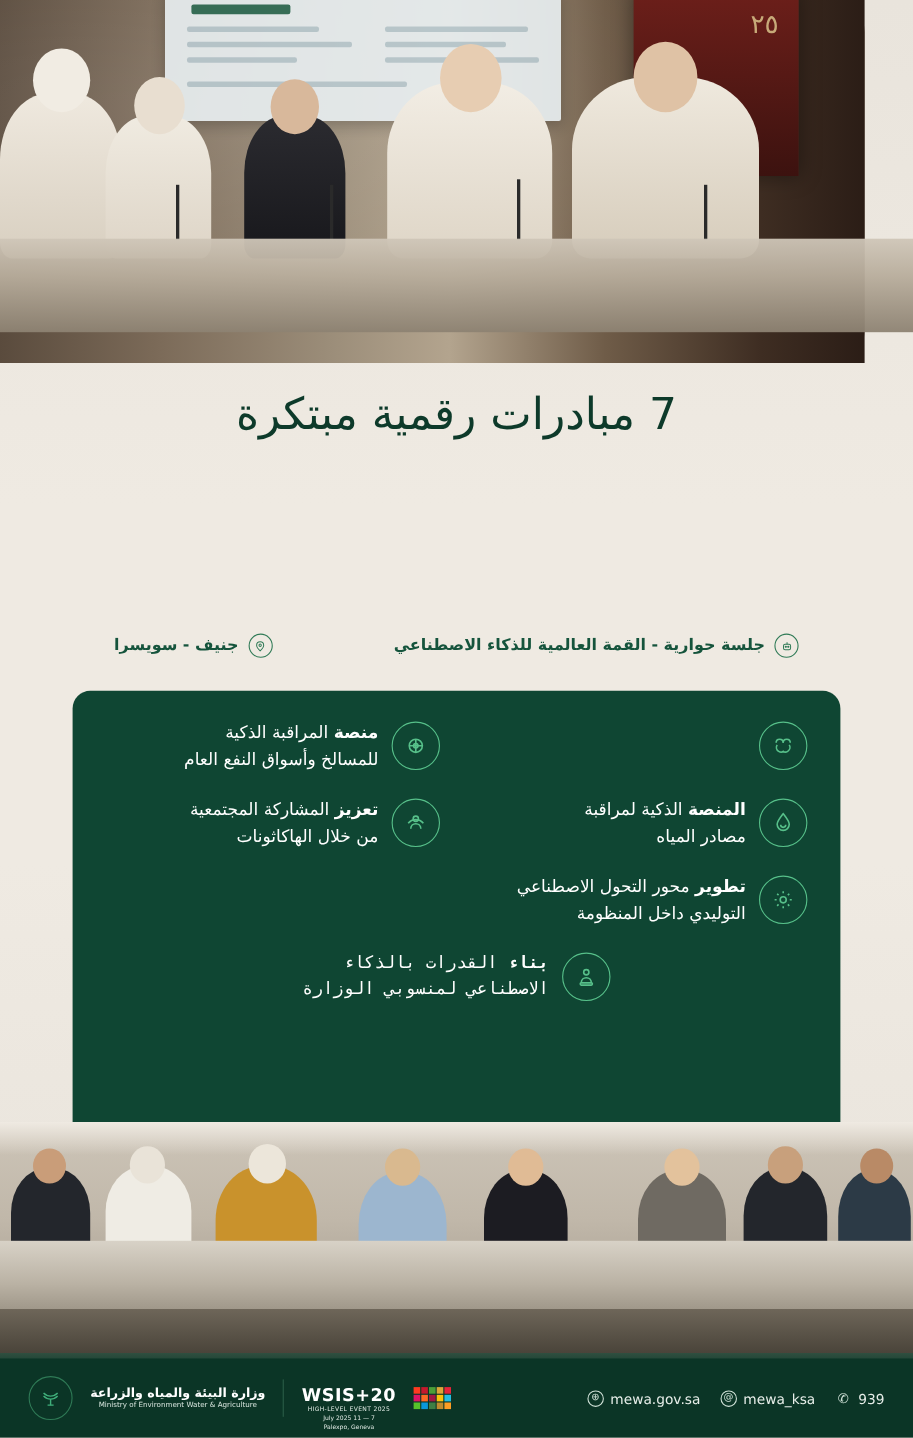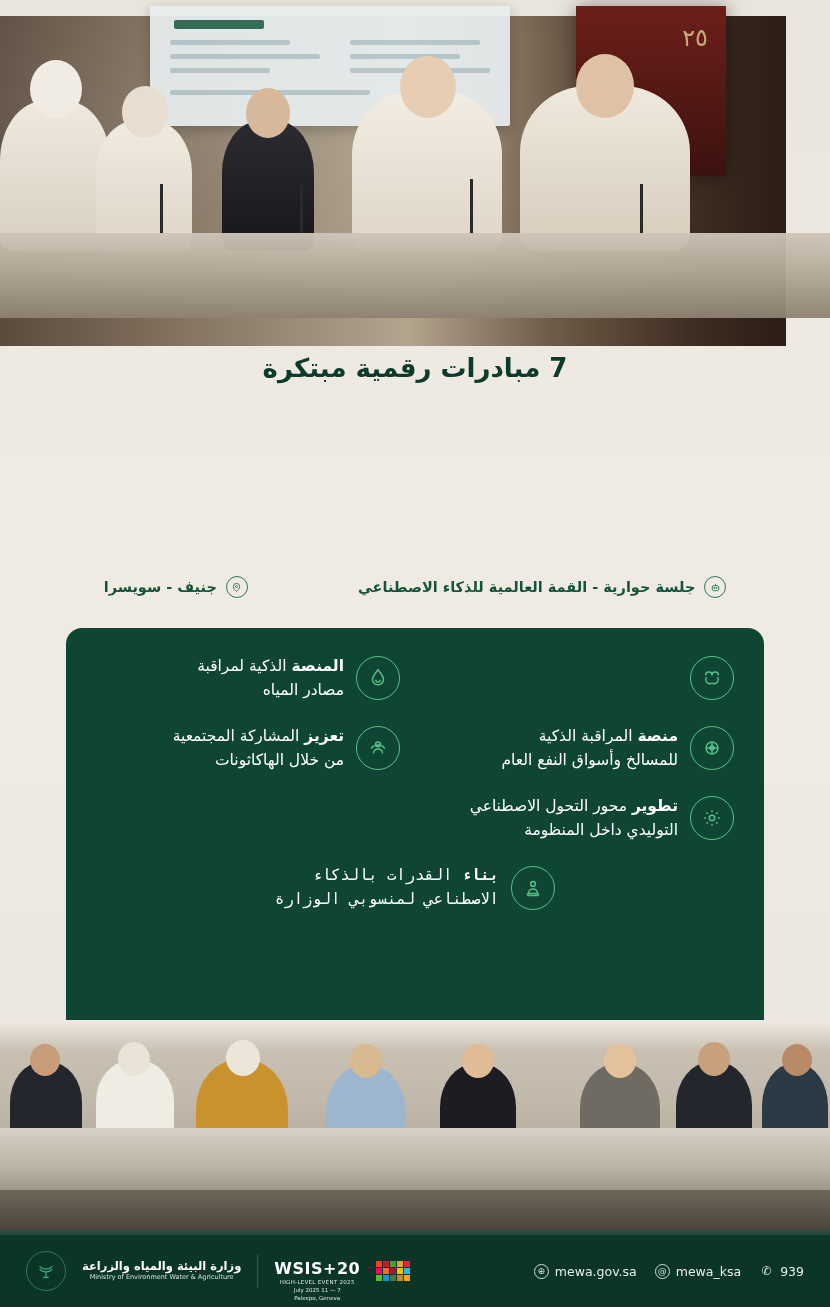--- a/index.html
+++ b/index.html
@@ -11,21 +11,21 @@
   }
   .poster {
     position: relative;
     width: 830px; height: 1307px;
     background: linear-gradient(180deg,#e9e4dc 0%, #efeae2 35%, #efeae2 60%, #e7e2da 100%);
     overflow: hidden;
   }
 
   
   .photo-top {
-    position: absolute; top: 16px; left: 0; width: 786px; height: 330px;
+    position: absolute; top: 0; left: 0; width: 786px; height: 330px;
     background:
       linear-gradient(180deg, rgba(233,228,220,0) 55%, rgba(236,231,223,0.75) 80%, #efeae2 100%),
       linear-gradient(90deg,#3d2f25 0%, #6b5848 12%, #8c7a66 30%, #b5a governor 40%);
     background-color:#6d5c4c;
     border-radius:29px;
   }
   .pt-wall {
     position:absolute; inset:0;
     background:
       radial-gradient(ellipse at 20% 30%, rgba(255,255,255,.10), transparent 60%),
@@ -111,21 +111,21 @@
     color:#3fae7a; font-size:16px;
   }
   .fdivider { width:1px; height:34px; background:#2a5c48; }
 
   
   .headline {
     position:absolute; left:0; top:352px; width:830px;
     text-align:center; color:#0f3d2c;
   }
   .h1 {
-    font-size:26px; font-weight:bold; color:#0d3a2a; letter-spacing:0;
+    font-size:40px; font-weight:normal; color:#0d3a2a; letter-spacing:0;
     line-height:1.25;
   }
   .h2 {
     margin-top:10px; font-size:31px; color:#14513a; line-height:1.45; font-weight:600;
   }
   .h2 span { display:block; }
 
   .meta-row {
     position:absolute; left:0; top:576px; width:830px;
     display:flex; align-items:center; justify-content:center; gap:110px;
@@ -245,41 +245,41 @@
             <path d="M5 9c0-2 1.5-3.5 3.5-3.5S12 7 12 9"></path>
               <path d="M12 9c0-2 1.5-3.5 3.5-3.5S19 7 19 9"></path>
             <path d="M6 11c-1.2 2-1 5 1.5 6.5 1.6 1 3.4 1 4.5 0 1.1 1 2.9 1 4.5 0C19 15.9 19.2 13 18 11"></path>
           </svg>
         </div>
       </div>
 
       <div class="item">
         <div class="icon-circle">
           <svg viewBox="0 0 24 24" fill="none" stroke="currentColor" stroke-width="1.6">
+            <circle cx="12" cy="12" r="6.5"></circle>
+              <path d="M12 5.5v13M5.5 12h13"></path>
+              <circle cx="12" cy="12" r="2.2"></circle>
+          </svg>
+        </div>
+        <div class="item-text">
+          <b>منصة</b><span> المراقبة الذكية</span><br>
+          <span>للمسالخ وأسواق النفع العام</span>
+        </div>
+      </div>
+
+      <div class="item">
+        <div class="icon-circle">
+          <svg viewBox="0 0 24 24" fill="none" stroke="currentColor" stroke-width="1.6">
             <path d="M12 3c3.5 4.5 6 7.5 6 10.5A6 6 0 0 1 6 13.5C6 10.5 8.5 7.5 12 3z"></path>
             <path d="M9.5 14a2.5 2.5 0 0 0 5 0"></path>
           </svg>
         </div>
         <div class="item-text">
           <b>المنصة</b><span> الذكية لمراقبة</span><br>
           <span>مصادر المياه</span>
-        </div>
-      </div>
-
-      <div class="item">
-        <div class="icon-circle">
-          <svg viewBox="0 0 24 24" fill="none" stroke="currentColor" stroke-width="1.6">
-            <circle cx="12" cy="12" r="6.5"></circle>
-              <path d="M12 5.5v13M5.5 12h13"></path>
-              <circle cx="12" cy="12" r="2.2"></circle>
-          </svg>
-        </div>
-        <div class="item-text">
-          <b>منصة</b><span> المراقبة الذكية</span><br>
-          <span>للمسالخ وأسواق النفع العام</span>
         </div>
       </div>
 
       <div class="item">
         <div class="icon-circle">
           <svg viewBox="0 0 24 24" fill="none" stroke="currentColor" stroke-width="1.6">
             <circle cx="12" cy="8" r="2.6"></circle>
               <path d="M7 18c0-3 2.2-5 5-5s5 2 5 5"></path>
               <path d="M4.5 12.5a9.5 9.5 0 0 1 15 0"></path>
           </svg>

